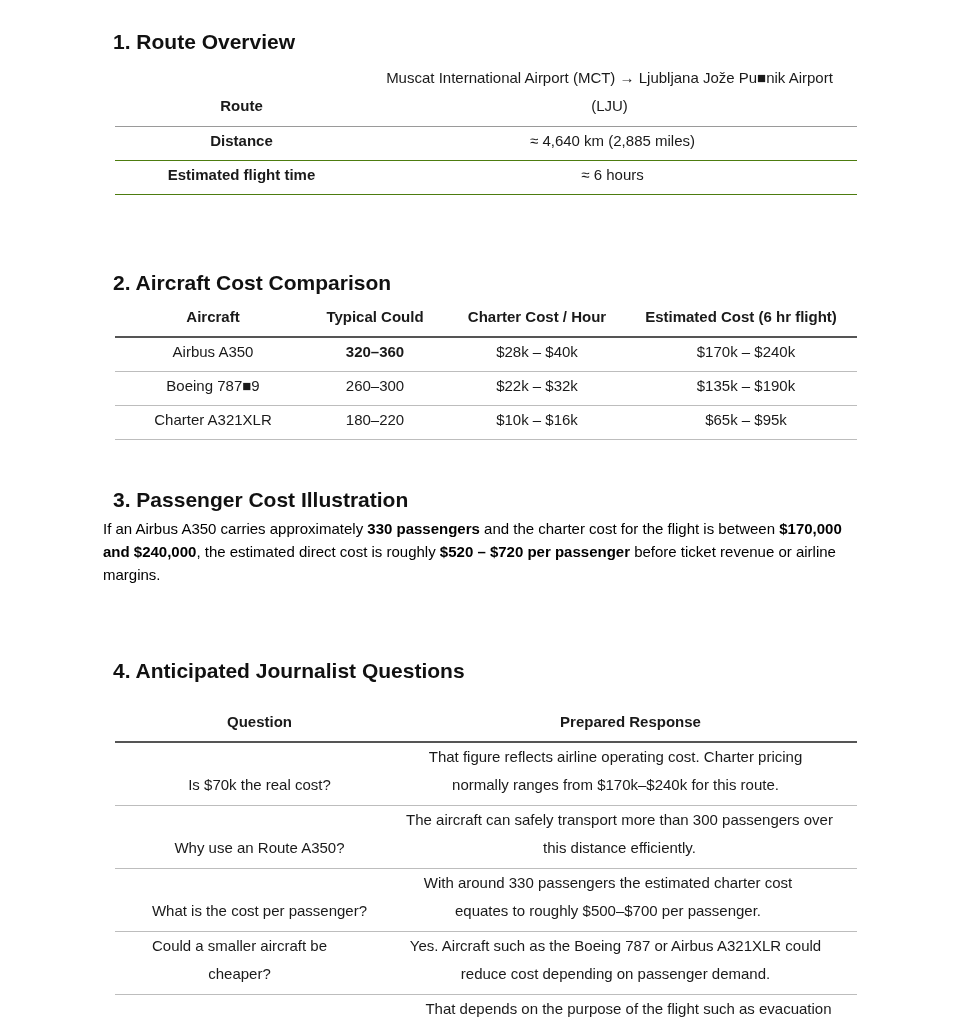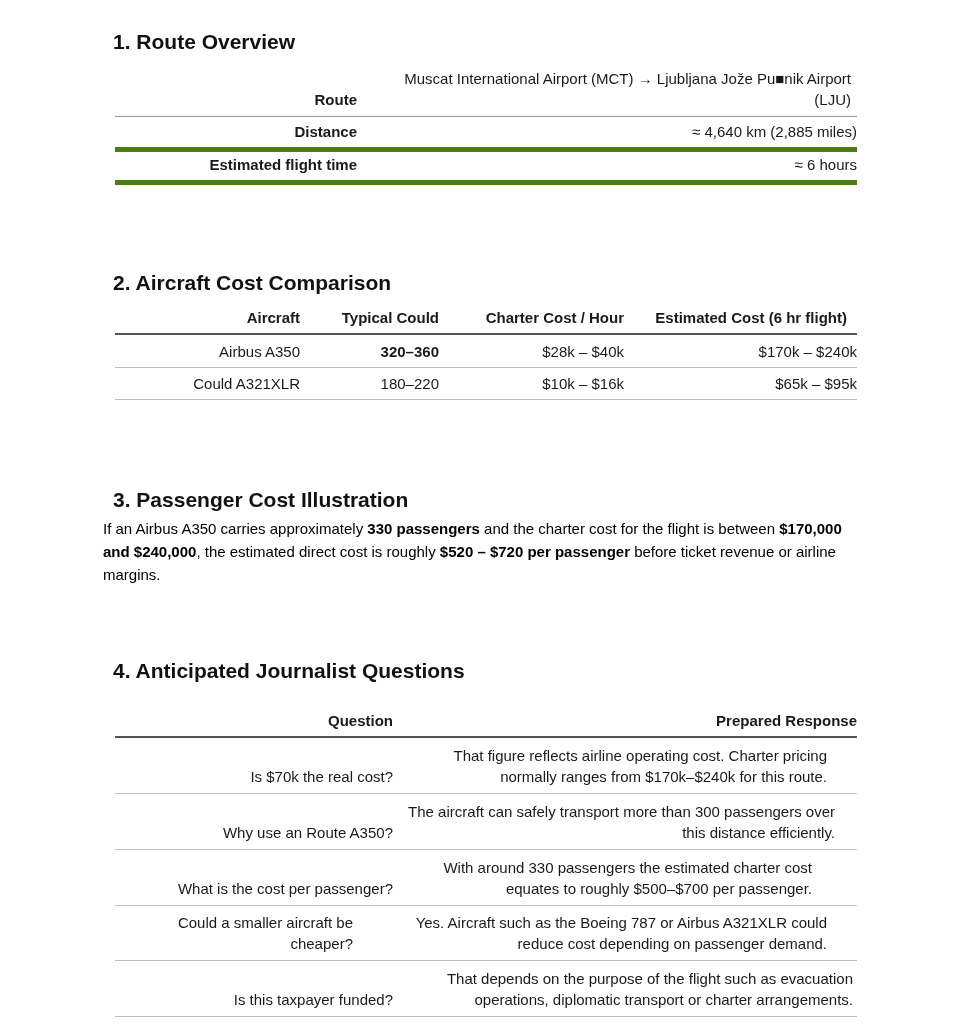--- a/index.html
+++ b/index.html
@@ -12,25 +12,25 @@
     h2 {
       font-family: "Liberation Sans", sans-serif;
       font-size: 21px; font-weight: bold; margin: 10px;
       position: absolute; left: 103px; color: #111;
     }
     table {
       position: absolute; left: 115px; width: 742px;
       border-collapse: collapse; font-size: 15px;
     }
     td, th {
-      text-align: right; padding: 0 0 0 11px; vertical-align: bottom;
-      font-weight: normal; line-height: 21px;
+      text-align: center; padding: 0 0 0 11px; vertical-align: bottom;
+      font-weight: normal; line-height: 28px;
     }
     th { font-weight: bold; }
-    .rt td { border-bottom: 5px solid #4d7c0f; }
+    .rt td { border-bottom: 1px solid #4d7c0f; }
     .rt tr:first-child td { border-bottom: 1px solid #9a9a9a; }
     .rt td.k { font-weight: bold; width: 231px; }
     .ct th, .jt th { border-bottom: 2px solid #555; padding-bottom: 5px; }
     .ct td, .jt td { border-bottom: 1px solid #bdbdbd; }
     p.para {
       position: absolute; left: 103px; width: 760px; margin: 0;
       font-size: 15px; line-height: 23px; color: #000000;
     }
     b { font-weight: bold; }
   </style>
@@ -65,22 +65,28 @@
       <th style="width:128px;">Typical Could</th>
       <th style="width:174px;">Charter Cost / Hour</th>
       <th style="padding-right:10px;">Estimated Cost (6 hr flight)</th>
     </tr>
     <tr style="height:33px;">
       <td style="padding-bottom:5px;">Airbus A350</td>
       <td style="padding-bottom:5px;font-weight:bold;">320–360</td>
       <td style="padding-bottom:5px;">$28k – $40k</td>
       <td style="padding-bottom:5px;">$170k – $240k</td>
     </tr>
+    <tr style="height:33px;">
+      <td style="padding-bottom:5px;">Boeing 787■9</td>
+      <td style="padding-bottom:5px;">260–300</td>
+      <td style="padding-bottom:5px;">$22k – $32k</td>
+      <td style="padding-bottom:5px;">$135k – $190k</td>
+    </tr>
     <tr style="height:32px;">
-      <td style="padding-bottom:5px;">Could A321XLR</td>
+      <td style="padding-bottom:5px;">Charter A321XLR</td>
       <td style="padding-bottom:5px;">180–220</td>
       <td style="padding-bottom:5px;">$10k – $16k</td>
       <td style="padding-bottom:5px;">$65k – $95k</td>
     </tr>
   </tbody>
     </table>
 
   <h2 style="top:478px;">3. Passenger Cost Illustration</h2>
   <p class="para" style="top:517px;"><span>If an Airbus A350 carries approximately </span><b>330 passengers</b><span> and the charter cost for the flight is between </span><b>$170,000 and $240,000</b><span>, the estimated direct cost is roughly </span><b>$520 – $720 per passenger</b><span> before ticket revenue or airline margins.</span></p>
 

